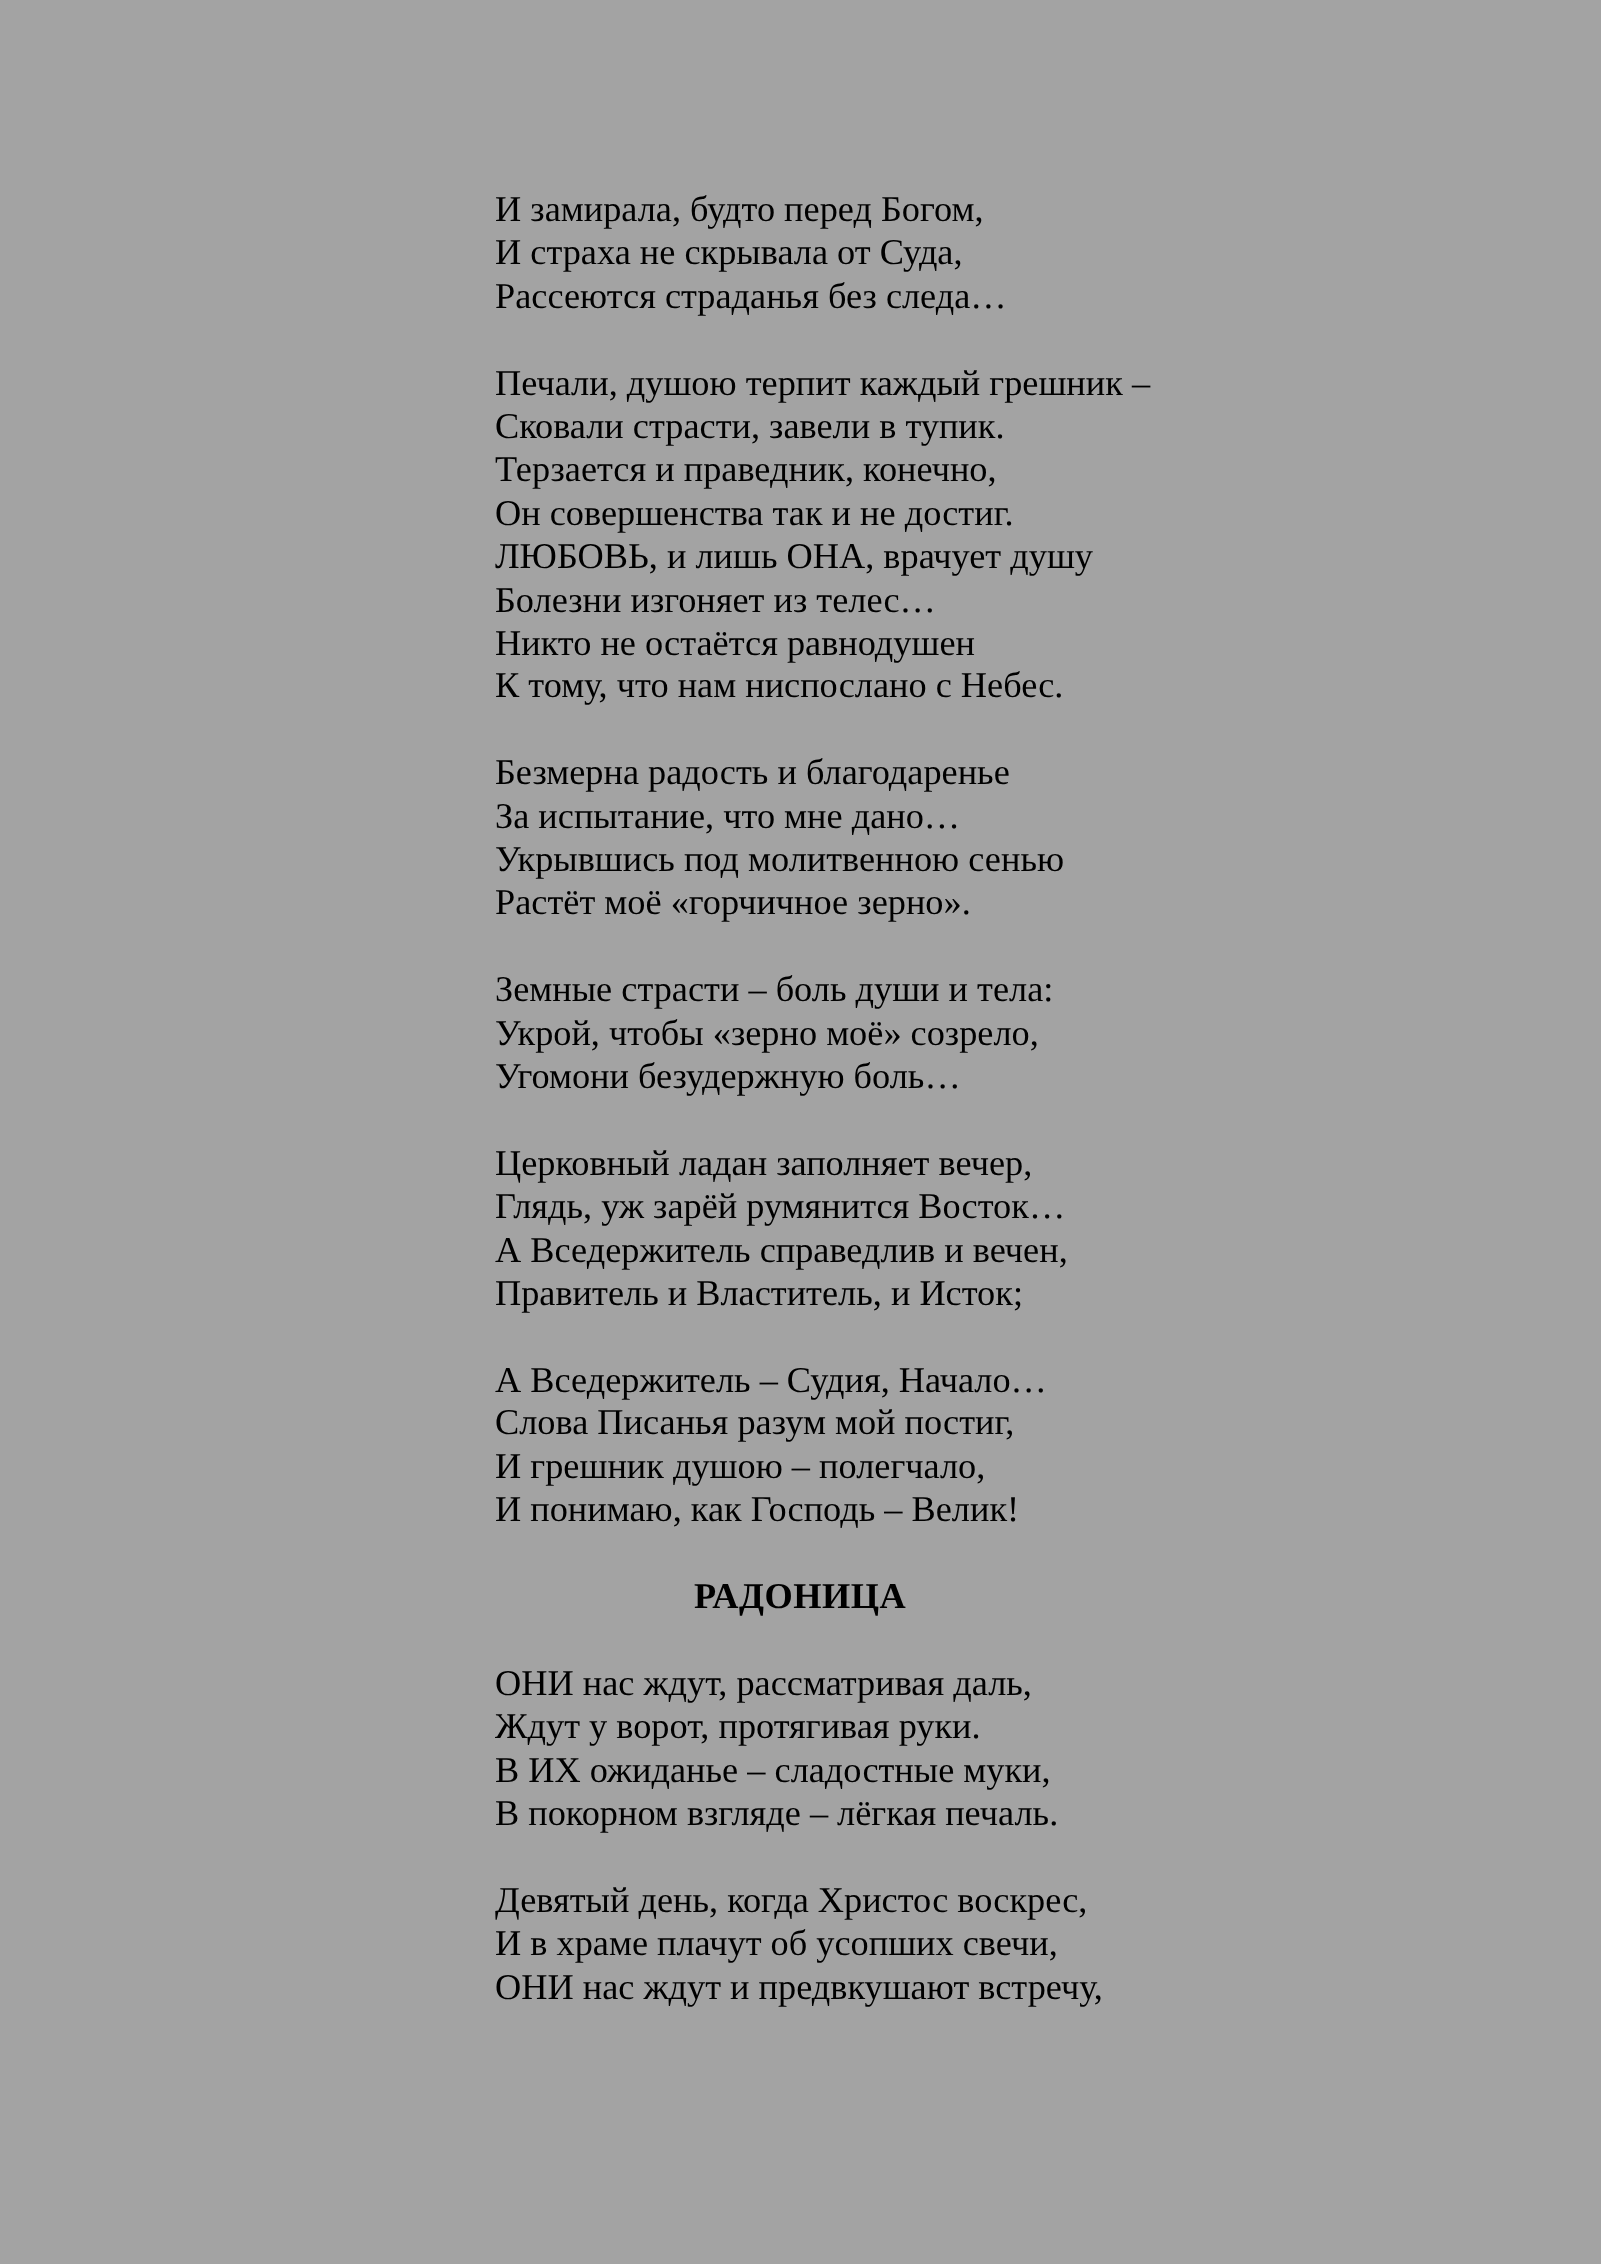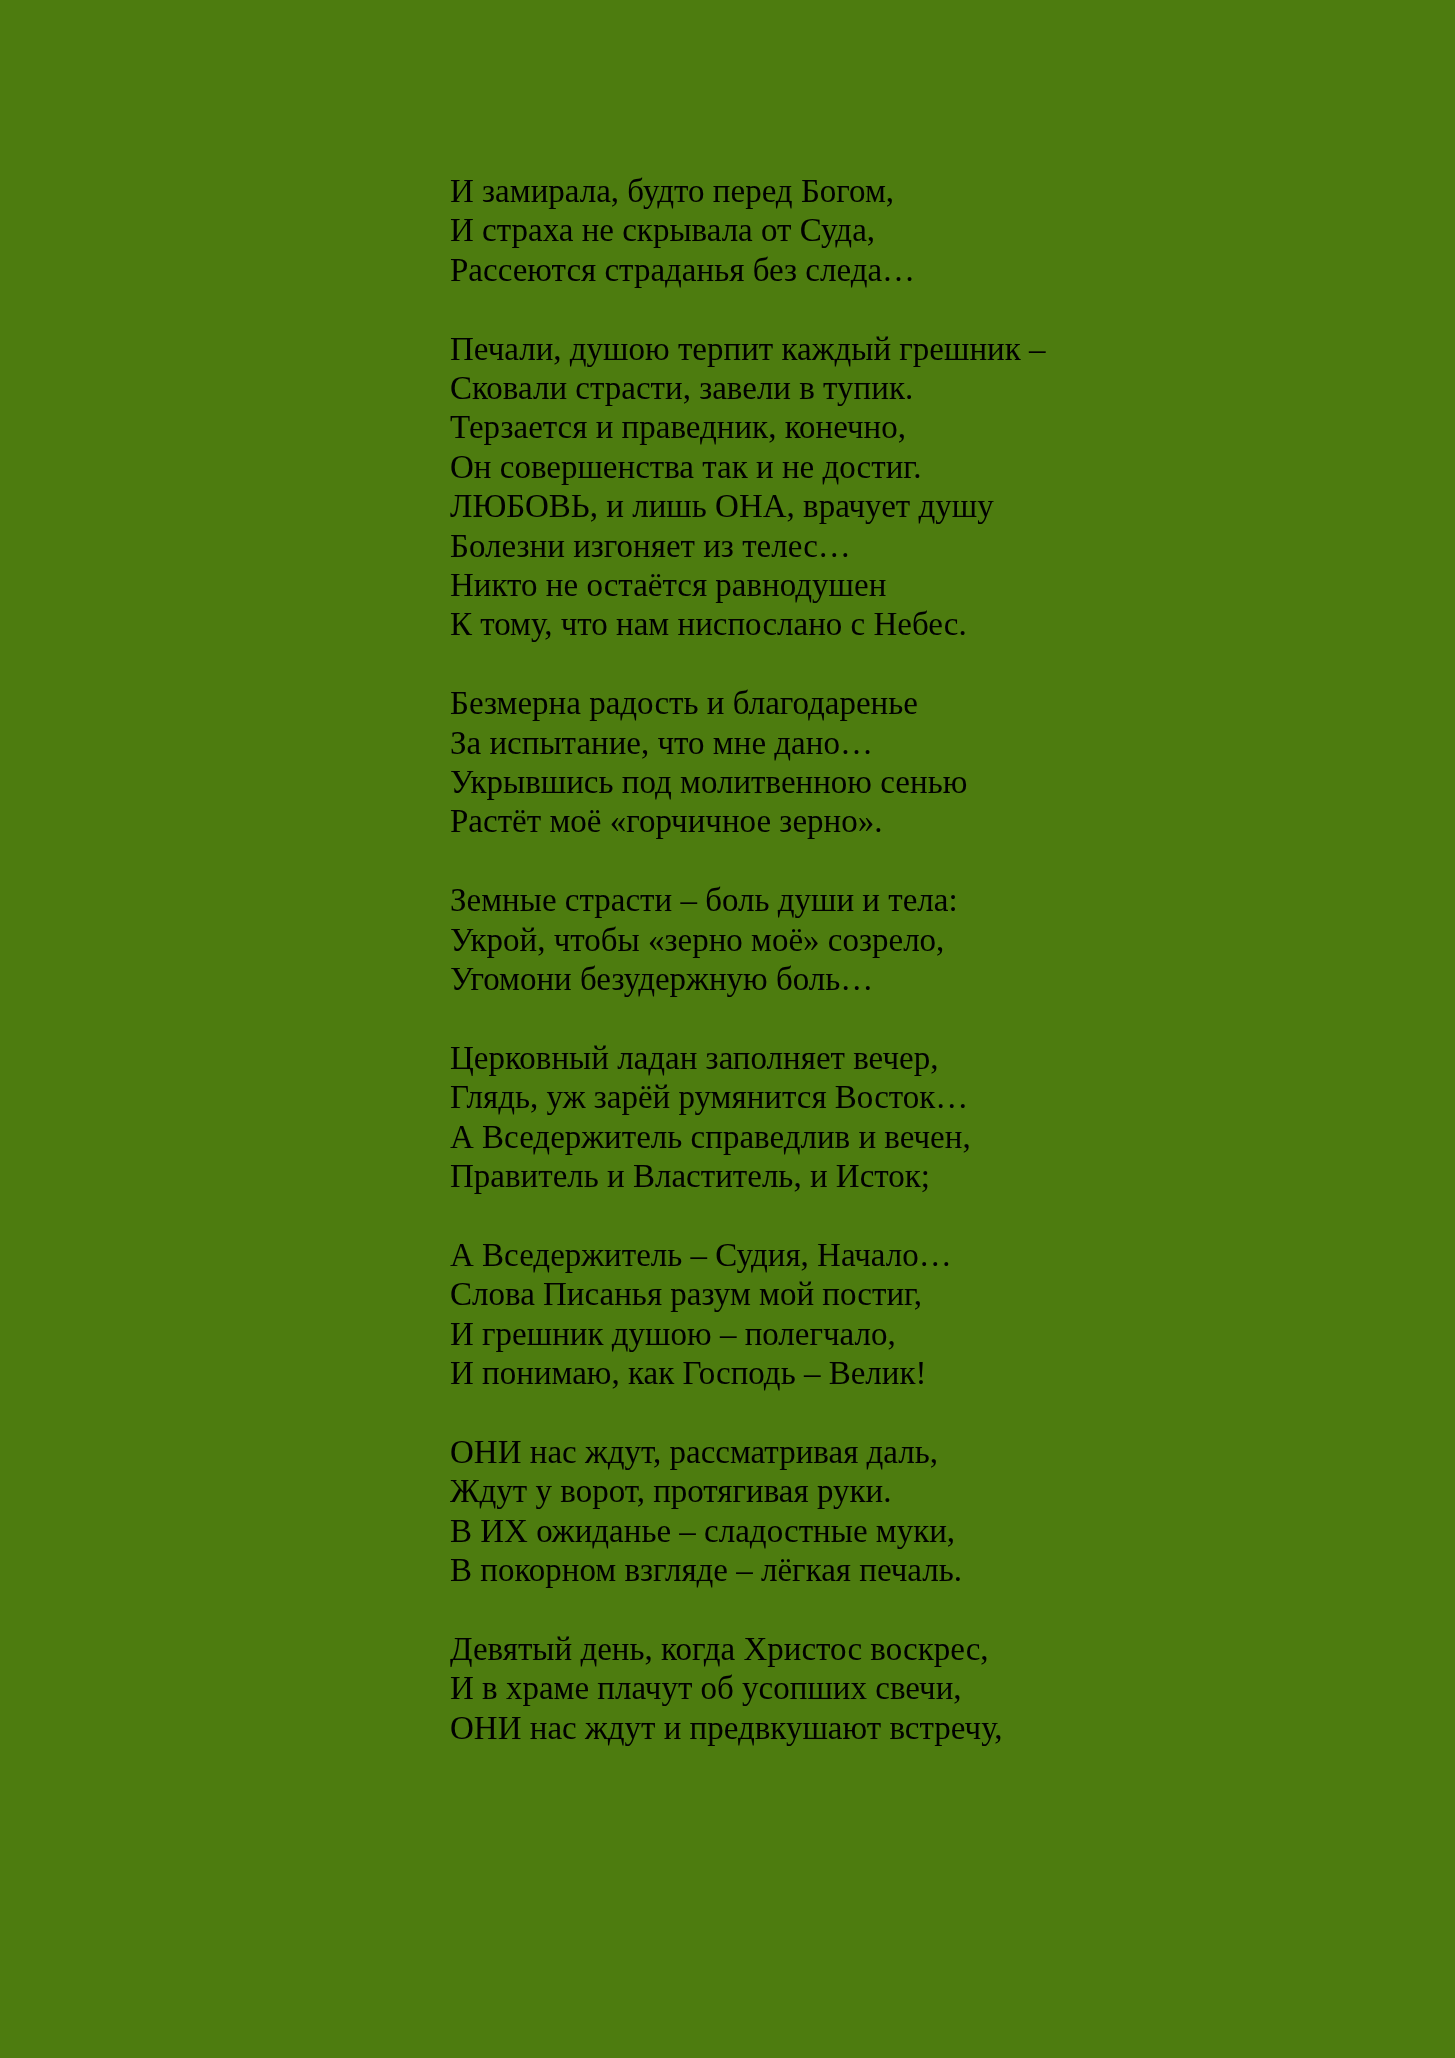--- a/index.html
+++ b/index.html
@@ -1,21 +1,21 @@
 <!DOCTYPE html>
 <html><head>
 <meta charset="utf-8">
 <style>
   html, body { margin: 0; padding: 0; background: #e9e9e9; }
   .page {
     position: relative;
     width: 1455px;
     height: 2058px;
     margin: 0 auto;
-    background: #4d7c0f;
+    background: #a3a3a3;
     color: #000000;
     font-family: "Liberation Serif", "DejaVu Serif", serif;
     overflow: hidden;
   }
   .content {
     position: absolute;
     left: 0;
     top: 172px;
     width: 1455px;
   }
@@ -80,20 +80,21 @@
       <p class="line">Правитель и Властитель, и Исток;</p>
     </div>
 
     <div class="block stanza">
       <p class="line">А Вседержитель – Судия, Начало…</p>
       <p class="line">Слова Писанья разум мой постиг,</p>
       <p class="line">И грешник душою – полегчало,</p>
       <p class="line">И понимаю, как Господь – Велик!</p>
     </div>
 
+    <h1 class="block heading">РАДОНИЦА</h1>
 
     <div class="block stanza">
       <p class="line">ОНИ нас ждут, рассматривая даль,</p>
       <p class="line">Ждут у ворот, протягивая руки.</p>
       <p class="line">В ИХ ожиданье – сладостные муки,</p>
       <p class="line">В покорном взгляде – лёгкая печаль.</p>
     </div>
 
     <div class="block stanza">
       <p class="line">Девятый день, когда Христос воскрес,</p>

